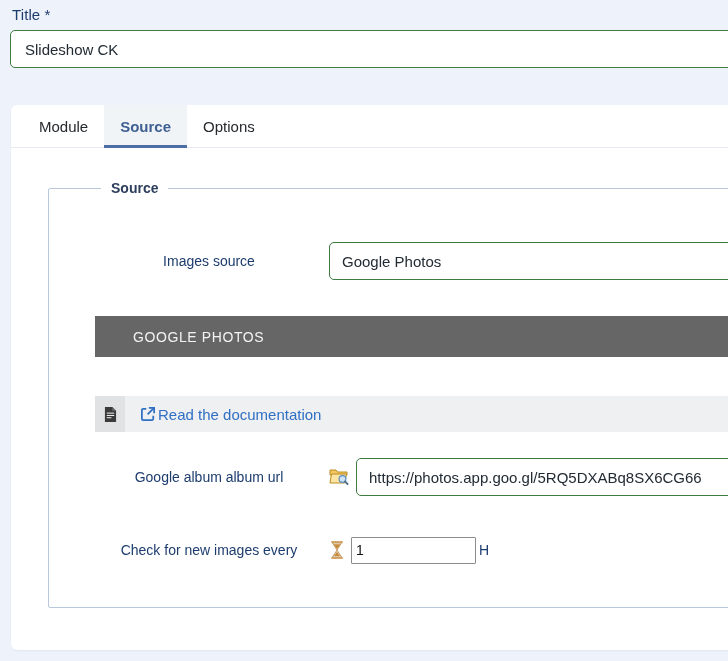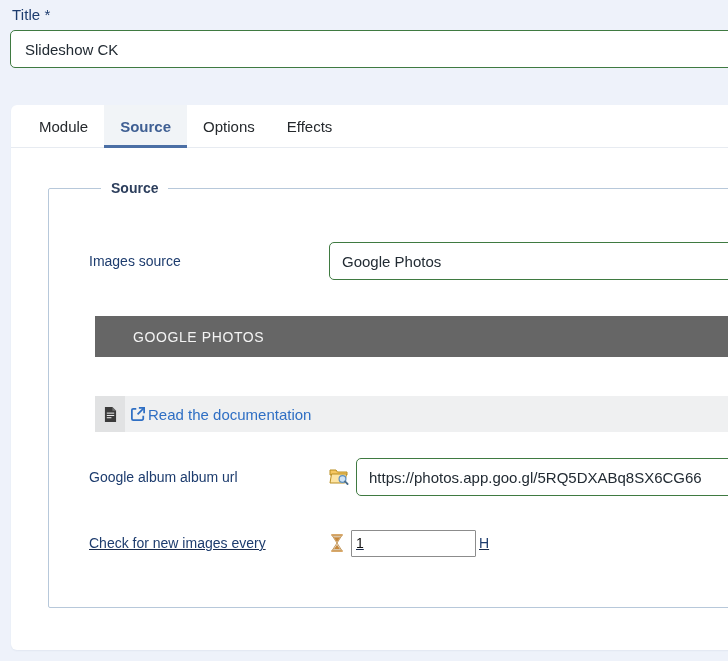--- a/index.html
+++ b/index.html
@@ -117,20 +117,21 @@
     display: flex;
     align-items: center;
     min-height: 34px;
   }
   .form-label {
     width: 240px;
     flex: 0 0 240px;
     font-size: 14px;
     color: #1d3c6e;
     padding-left: 2px;
+    text-align: center;
   }
   .ctrl {
     display: flex;
     align-items: center;
   }
 
   select.field {
     box-sizing: border-box;
     width: 420px;
     height: 38px;
@@ -212,21 +213,21 @@
     display: flex;
     align-items: center;
     justify-content: center;
     background: #e1e2e3;
     flex: 0 0 30px;
   }
   #doc-link {
     display: flex;
     align-items: center;
     gap: 3px;
-    margin-left: 6px;
+    margin-left: 16px;
     color: #2f6fc4;
     font-size: 15px;
     text-decoration: none;
     cursor: pointer;
   }
 
   .icon-browse { width: 20px; height: 18px; margin-right: 7px; flex: 0 0 20px; }
   .icon-hourglass { width: 16px; height: 20px; margin-right: 6px; flex: 0 0 16px; }
 
   .abs-row { position: absolute; display: flex; align-items: center; }
@@ -238,21 +239,20 @@
   <div id="title-label">Title *</div>
   <input id="title-input" type="text" value="Slideshow CK" style="">
 </div>
 
 <div id="card">
 
   <div id="tabs">
     <div class="tab">Module</div>
     <div class="tab active">Source</div>
     <div class="tab">Options</div>
-    <div class="tab">Effects</div>
   </div>
 
   <fieldset id="source-fieldset">
     <legend id="source-legend">Source</legend>
 
     <div class="fs-body">
 
       <div class="form-row" style="margin-top:28px">
         <div class="form-label">Images source</div>
         <div class="ctrl">
@@ -270,21 +270,21 @@
               <path d="M1 2h6l1.4 2H18v3H1z" fill="#f6c761" stroke="#b98e22" stroke-width="1"></path>
               <path d="M2.5 6h15l-1.8 9H1z" fill="#fde4a3" stroke="#b98e22" stroke-width="1"></path>
               <circle cx="13.5" cy="11" r="3.4" fill="#cfe3f5" stroke="#5d8fc0" stroke-width="1.2"></circle>
               <path d="M16 13.4l2.6 2.6" stroke="#4a6d8c" stroke-width="1.8" stroke-linecap="round"></path>
             </svg>
           </span>
           <input class="urlfield" type="text" value="https://photos.app.goo.gl/5RQ5DXABq8SX6CG66" style="">
         </div>
       </div>
 
-      <div class="form-row abs-row" style="left:38px; top:330px;text-decoration:underline;">
+      <div class="form-row abs-row" style="left:38px; top:337px;">
         <div class="form-label">Check for new images every</div>
         <div class="ctrl">
           <span class="icon-hourglass">
             <svg viewBox="0 0 16 20" width="16" height="20" xmlns="http://www.w3.org/2000/svg">
               <rect x="2" y="1" width="12" height="2" rx="1" fill="#d8a86a"></rect>
               <rect x="2" y="17" width="12" height="2" rx="1" fill="#d8a86a"></rect>
               <path d="M3.5 3h9l-4.5 7 4.5 7h-9l4.5-7z" fill="#f2f2f2" stroke="#c59a5e" stroke-width="1"></path>
               <path d="M4.6 4.2h6.8L8 9z" fill="#c7883b"></path>
               <path d="M8 11.8l3 4.2H5z" fill="#c7883b"></path>
             </svg>

